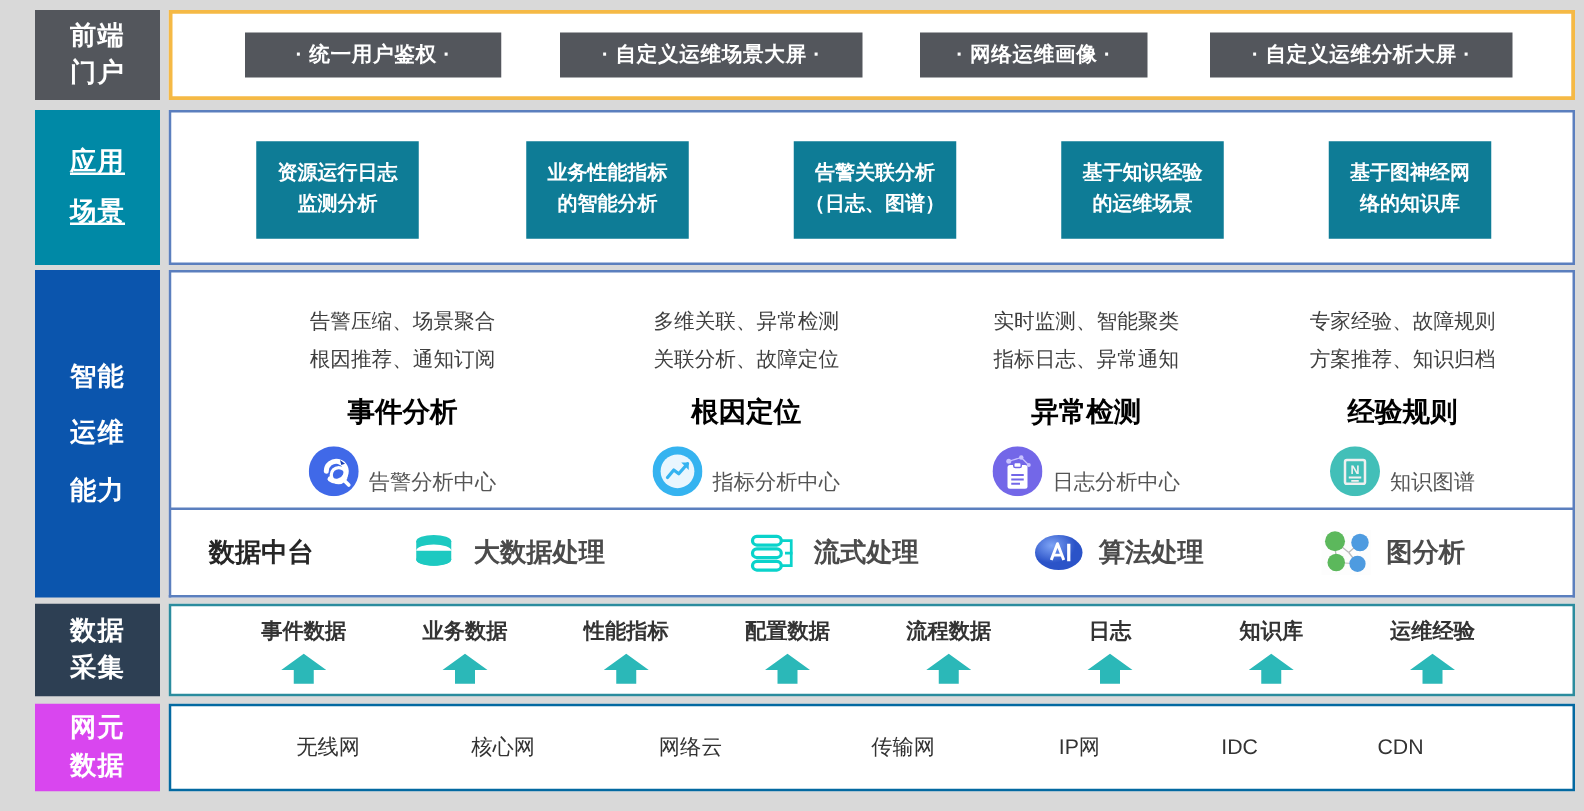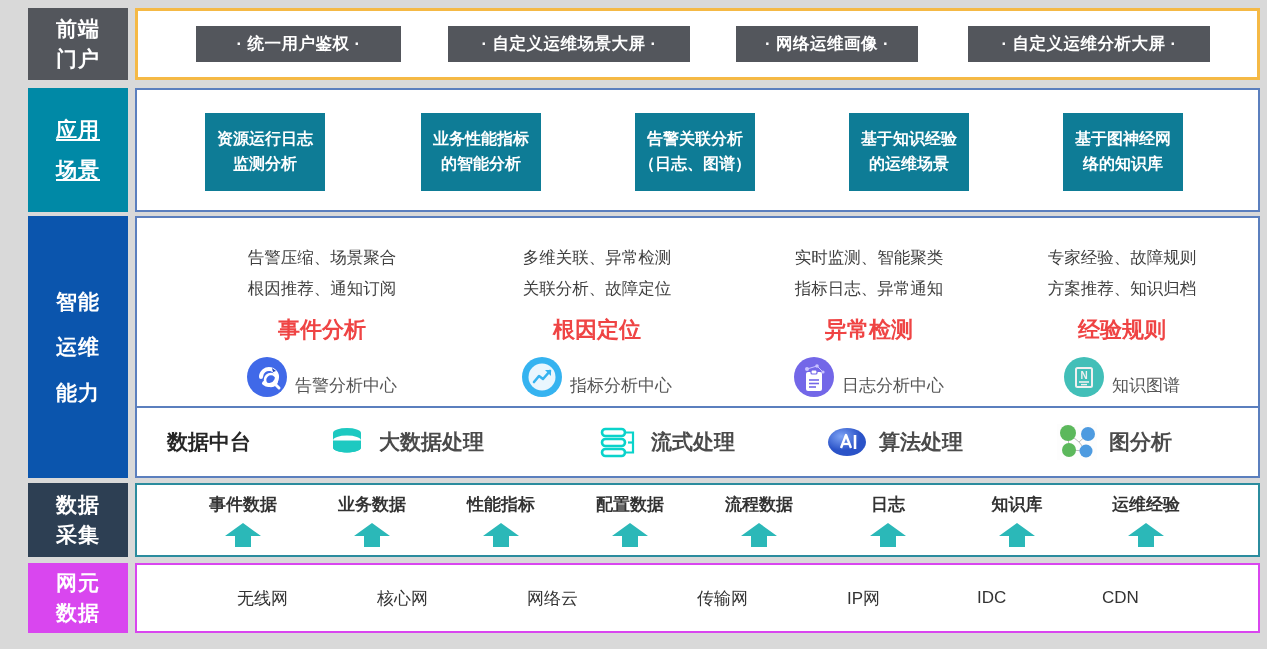--- a/index.html
+++ b/index.html
@@ -37,21 +37,21 @@
     white-space:nowrap; letter-spacing:.5px;
   }
 
   
   #row-app { left:28px; top:88px; width:1232px; height:124px; }
   #row-app .side-label { width:100px; height:124px; background:#0089a6; font-size:21px; }
   #row-app .side-label span { line-height:1.9;text-decoration:underline; }
   #row-app .panel { width:1125px; border:2px solid #5b7fbe; margin-left:7px; }
   .app-card {
     background:#0e7c96; color:#fff; font-weight:bold; font-size:16px;
-    width:120px; height:78px; display:flex; flex-direction:column;
+    width:130px; height:78px; display:flex; flex-direction:column;
     align-items:center; justify-content:center; line-height:1.55;
     text-align:center; position:absolute; top:23px;
   }
 
   
   #row-aiops { left:28px; top:216px; width:1232px; height:262px; }
   #row-aiops .side-label {
     width:100px; height:262px; background:#0b55ad; font-size:21px;
   }
   #row-aiops .side-label span { line-height:2.15; }
@@ -60,21 +60,21 @@
     background:#fff; border:2px solid #5b7fbe; height:192px; position:relative;
   }
   #aiops-bottom {
     background:#fff; border:2px solid #5b7fbe; border-top:none; height:70px;
     position:relative;
   }
 
   .cap-col { position:absolute; top:24px; width:250px; text-align:center; }
   .cap-bullets { color:#3f3f3f; font-size:16.5px; line-height:1.85; }
   .cap-title {
-    font-size:22px; font-weight:bold; color:#ef4444; margin-top:12px;
+    font-size:22px; font-weight:bold; color:#000000; margin-top:12px;
   }
   .cap-tool {
     margin-top:12px; display:flex; align-items:flex-end; justify-content:center; gap:8px;
   }
   .cap-tool-label { font-size:17px; color:#555; white-space:nowrap; }
 
   .tool-icon { width:40px; height:40px; border-radius:50%; position:relative;
                flex:0 0 auto; display:flex; align-items:center; justify-content:center; }
 
   
@@ -98,21 +98,21 @@
   .collect-label {
     font-size:17px; font-weight:bold; color:#333; white-space:nowrap;
   }
   .up-arrow {
     width:38px; height:26px; margin:6px auto 0; position:relative;
   }
 
   
   #row-ne { left:28px; top:563px; width:1232px; height:70px; }
   #row-ne .side-label { width:100px; height:70px; background:#d946ef; font-size:21px; }
-  #row-ne .panel { width:1125px; border:2px solid #d946ef; margin-left:7px; }
+  #row-ne .panel { width:1125px; border:2px solid #0369a1; margin-left:7px; }
   .ne-item {
     position:absolute; top:50%; transform:translateY(-50%);
     font-size:17px; color:#333; white-space:nowrap; text-align:center;
   }
 </style>
 </head>
 <body>
 
 <div id="canvas">
 

